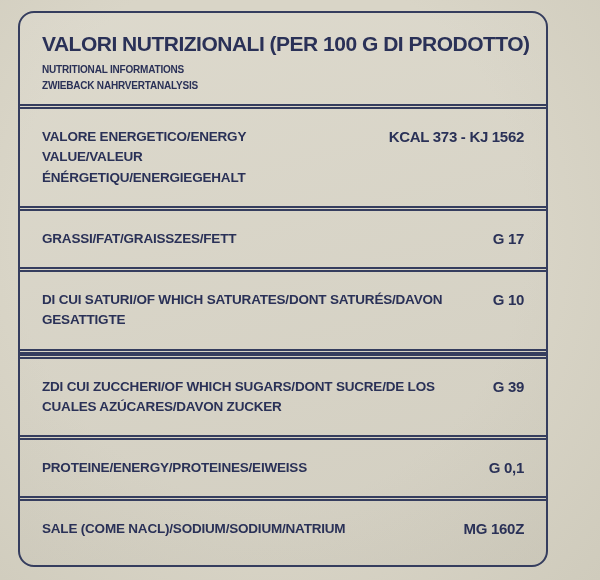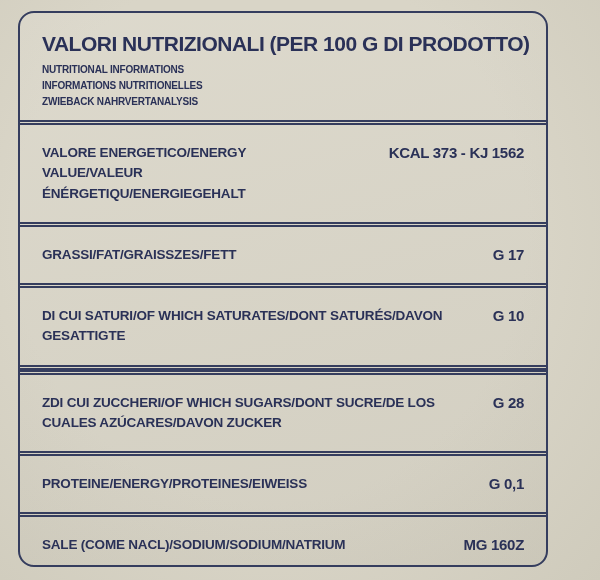--- a/index.html
+++ b/index.html
@@ -71,21 +71,20 @@
   .rows > .row:nth-child(2)  .row-label { max-width: 300px; }
   .rows > .row:nth-child(10) .row-label { max-width: 342px; text-align: center; }
 </style>
 </head>
 <body>
 
 <div class="card">
   <div class="header">
     <h1 class="title">VALORI NUTRIZIONALI (PER 100 G DI PRODOTTO)</h1>
     <span class="subtitle">NUTRITIONAL INFORMATIONS</span>
-    <span class="subtitle">INFORMATIONS NUTRITIONELLES</span>
     <span class="subtitle">ZWIEBACK NAHRVERTANALYSIS</span>
   </div>
   <div class="rows">
       <div class="sep"></div>
       <div class="row">
     <span class="row-label">VALORE ENERGETICO/ENERGY VALUE/VALEUR ÉNÉRGETIQU/ENERGIEGEHALT</span>
     <span class="row-value">KCAL 373 - KJ 1562</span>
   </div>
       <div class="sep"></div>
       <div class="row">
@@ -94,21 +93,21 @@
   </div>
       <div class="sep"></div>
       <div class="row">
     <span class="row-label">DI CUI SATURI/OF WHICH SATURATES/DONT SATURÉS/DAVON GESATTIGTE</span>
     <span class="row-value">G 10</span>
   </div>
       <div class="sep"></div>
       <div class="sep"></div>
       <div class="row">
     <span class="row-label">ZDI CUI ZUCCHERI/OF WHICH SUGARS/DONT SUCRE/DE LOS CUALES AZÚCARES/DAVON ZUCKER</span>
-    <span class="row-value">G 28</span>
+    <span class="row-value">G 39</span>
   </div>
       <div class="sep"></div>
       <div class="row">
     <span class="row-label">PROTEINE/ENERGY/PROTEINES/EIWEISS</span>
     <span class="row-value">G 0,1</span>
   </div>
       <div class="sep"></div>
       <div class="row">
     <span class="row-label">SALE (COME NACL)/SODIUM/SODIUM/NATRIUM</span>
     <span class="row-value">MG 160Z</span>

